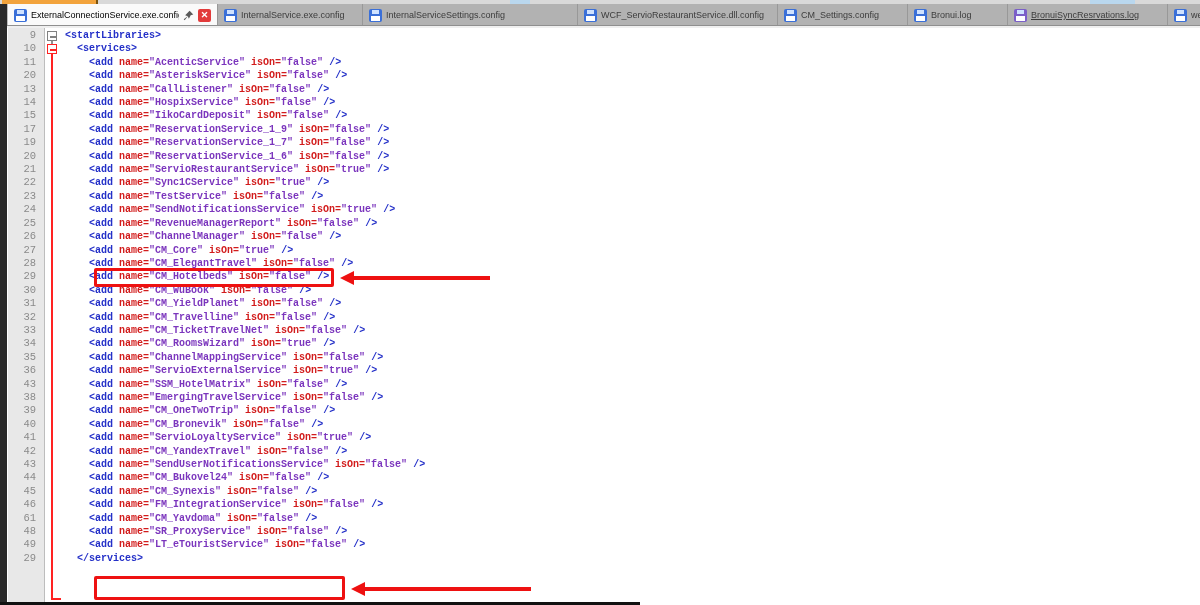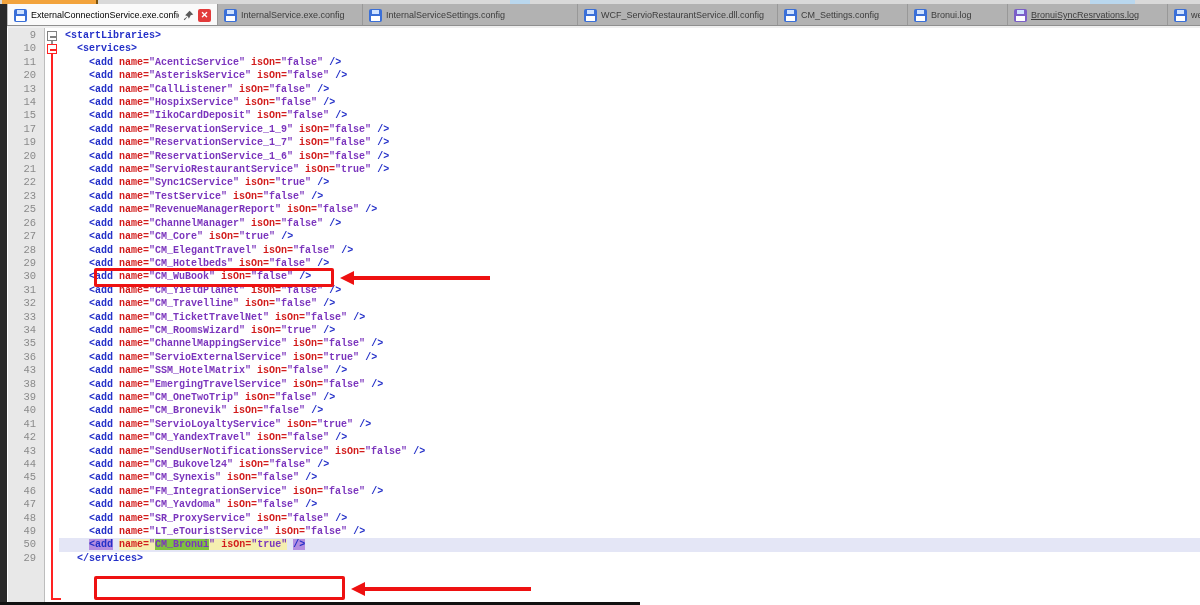--- a/index.html
+++ b/index.html
@@ -187,20 +187,25 @@
         <div class="ln">22</div>
         <div class="fold"></div>
         <div class="code"><span class="tg">     &lt;add</span><span> </span><span class="at">name=</span><span class="vl">"Sync1CService"</span><span> </span><span class="at">isOn=</span><span class="vl">"true"</span><span> </span><span class="tg">/&gt;</span></div>
       </div>
       <div class="row">
         <div class="ln">23</div>
         <div class="fold"></div>
         <div class="code"><span class="tg">     &lt;add</span><span> </span><span class="at">name=</span><span class="vl">"TestService"</span><span> </span><span class="at">isOn=</span><span class="vl">"false"</span><span> </span><span class="tg">/&gt;</span></div>
       </div>
       <div class="row">
+        <div class="ln">24</div>
+        <div class="fold"></div>
+        <div class="code"><span class="tg">     &lt;add</span><span> </span><span class="at">name=</span><span class="vl">"SendNotificationsService"</span><span> </span><span class="at">isOn=</span><span class="vl">"true"</span><span> </span><span class="tg">/&gt;</span></div>
+      </div>
+      <div class="row">
         <div class="ln">25</div>
         <div class="fold"></div>
         <div class="code"><span class="tg">     &lt;add</span><span> </span><span class="at">name=</span><span class="vl">"RevenueManagerReport"</span><span> </span><span class="at">isOn=</span><span class="vl">"false"</span><span> </span><span class="tg">/&gt;</span></div>
       </div>
       <div class="row">
         <div class="ln">26</div>
         <div class="fold"></div>
         <div class="code"><span class="tg">     &lt;add</span><span> </span><span class="at">name=</span><span class="vl">"ChannelManager"</span><span> </span><span class="at">isOn=</span><span class="vl">"false"</span><span> </span><span class="tg">/&gt;</span></div>
       </div>
       <div class="row">
@@ -297,38 +302,33 @@
         <div class="ln">45</div>
         <div class="fold"></div>
         <div class="code"><span class="tg">     &lt;add</span><span> </span><span class="at">name=</span><span class="vl">"CM_Synexis"</span><span> </span><span class="at">isOn=</span><span class="vl">"false"</span><span> </span><span class="tg">/&gt;</span></div>
       </div>
       <div class="row">
         <div class="ln">46</div>
         <div class="fold"></div>
         <div class="code"><span class="tg">     &lt;add</span><span> </span><span class="at">name=</span><span class="vl">"FM_IntegrationService"</span><span> </span><span class="at">isOn=</span><span class="vl">"false"</span><span> </span><span class="tg">/&gt;</span></div>
       </div>
       <div class="row">
-        <div class="ln">47</div>
+        <div class="ln">61</div>
         <div class="fold"></div>
         <div class="code"><span class="tg">     &lt;add</span><span> </span><span class="at">name=</span><span class="vl">"CM_Yavdoma"</span><span> </span><span class="at">isOn=</span><span class="vl">"false"</span><span> </span><span class="tg">/&gt;</span></div>
       </div>
       <div class="row">
         <div class="ln">48</div>
         <div class="fold"></div>
         <div class="code"><span class="tg">     &lt;add</span><span> </span><span class="at">name=</span><span class="vl">"SR_ProxyService"</span><span> </span><span class="at">isOn=</span><span class="vl">"false"</span><span> </span><span class="tg">/&gt;</span></div>
       </div>
       <div class="row">
         <div class="ln">49</div>
         <div class="fold"></div>
         <div class="code"><span class="tg">     &lt;add</span><span> </span><span class="at">name=</span><span class="vl">"LT_eTouristService"</span><span> </span><span class="at">isOn=</span><span class="vl">"false"</span><span> </span><span class="tg">/&gt;</span></div>
-      </div>
-      <div class="row">
-        <div class="ln">50</div>
-        <div class="fold"></div>
-        <div class="code curbg"><span>     </span><span class="tg bgv">&lt;add</span><span> </span><span class="at bgy">name=</span><span class="vl bgy">"</span><span class="vl bgg">CM_Bronui</span><span class="vl bgy">"</span><span class="bgy"> </span><span class="at bgy">isOn=</span><span class="vl bgy">"true"</span><span> </span><span class="tg bgv">/&gt;</span></div>
       </div>
       <div class="row">
         <div class="ln">29</div>
         <div class="fold"></div>
         <div class="code"><span class="tg">   &lt;/services&gt;</span></div>
       </div>
     </div>
 </div>
 
 <div id="overlays">

